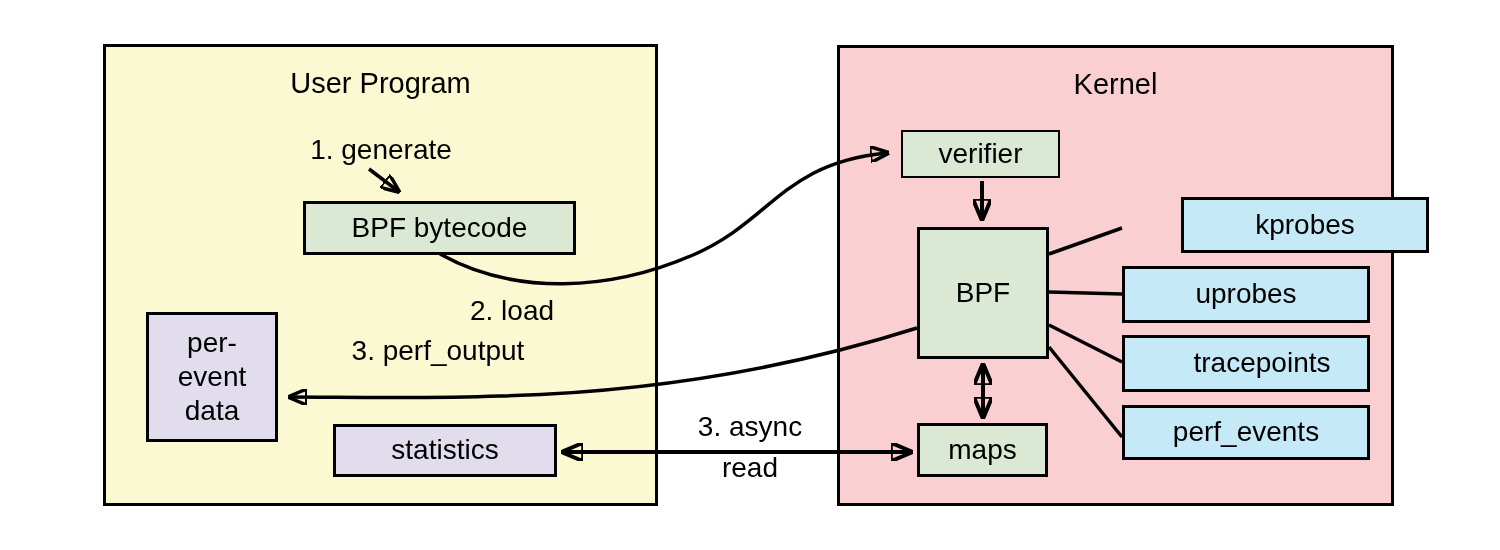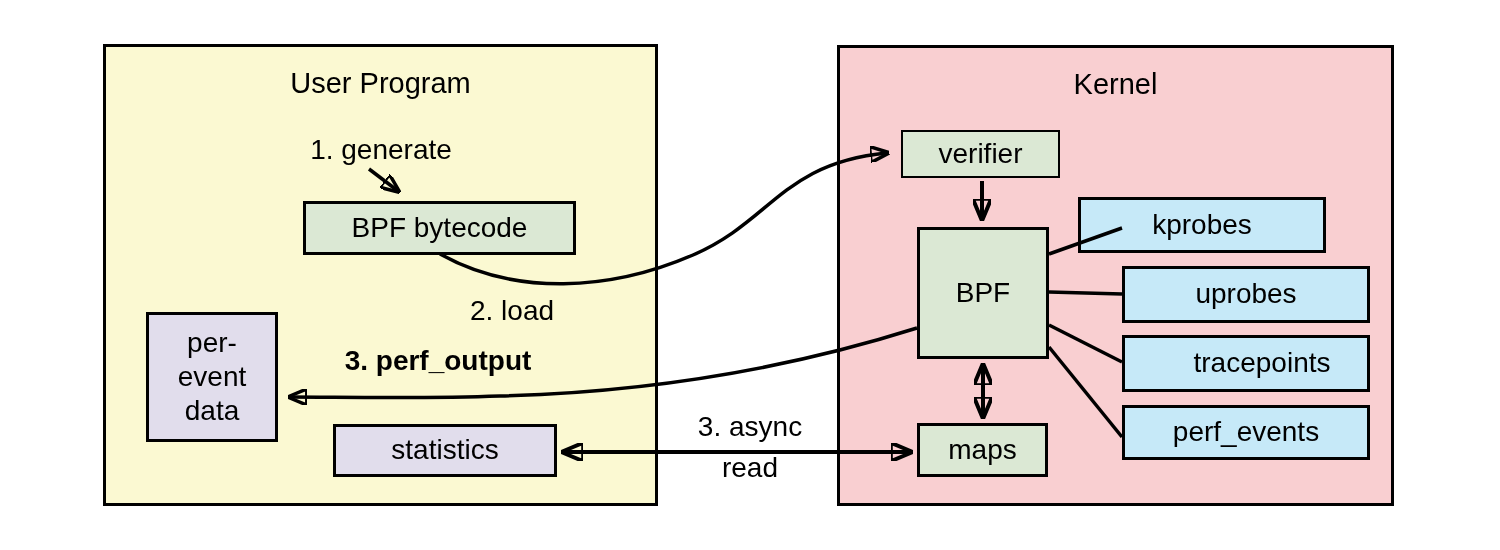--- a/index.html
+++ b/index.html
@@ -42,34 +42,34 @@
   .node.green{background:var(--process-box-bg);}
   .node.blue{background:var(--event-box-bg);}
   .node.purple{background:var(--output-box-bg);}
 
   .node.bpf-bytecode{left:303px;top:201px;width:273px;height:54px;}
   .node.per-event-data{left:146px;top:312px;width:132px;height:130px;}
   .node.statistics{left:333px;top:424px;width:224px;height:53px;}
   .node.verifier{left:901px;top:130px;width:159px;height:48px;border-width:2.5px;}
   .node.bpf{left:917px;top:227px;width:132px;height:132px;}
   .node.maps{left:917px;top:423px;width:131px;height:54px;}
-  .node.kprobes{left:1078px;top:197px;width:248px;height:56px;}
+  .node.kprobes{left:1181px;top:197px;width:248px;height:56px;}
   .node.uprobes{left:1122px;top:266px;width:248px;height:57px;}
   .node.tracepoints{left:1122px;top:335px;width:248px;height:57px;padding-left:32px;}
   .node.perf-events{left:1122px;top:405px;width:248px;height:55px;}
 
   .edge-label{
     position:absolute;
     font-size:28px;line-height:1;
     text-align:center;
     white-space:nowrap;
   }
   .edge-label.generate{left:281px;top:136px;width:200px;}
   .edge-label.load{left:422px;top:297px;width:180px;text-align:center;}
-  .edge-label.perf-output{left:318px;top:347px;width:240px;font-weight:bold;}
+  .edge-label.perf-output{left:318px;top:337px;width:240px;}
   .edge-label.async-1{left:655px;top:413px;width:190px;}
   .edge-label.async-2{left:655px;top:454px;width:190px;}
 
   svg.overlay{
     position:absolute;left:0;top:0;width:1500px;height:550px;
     z-index:5;pointer-events:none;
   }
   svg.overlay path{stroke:var(--line-color);fill:none;}
 </style>
 </head>

